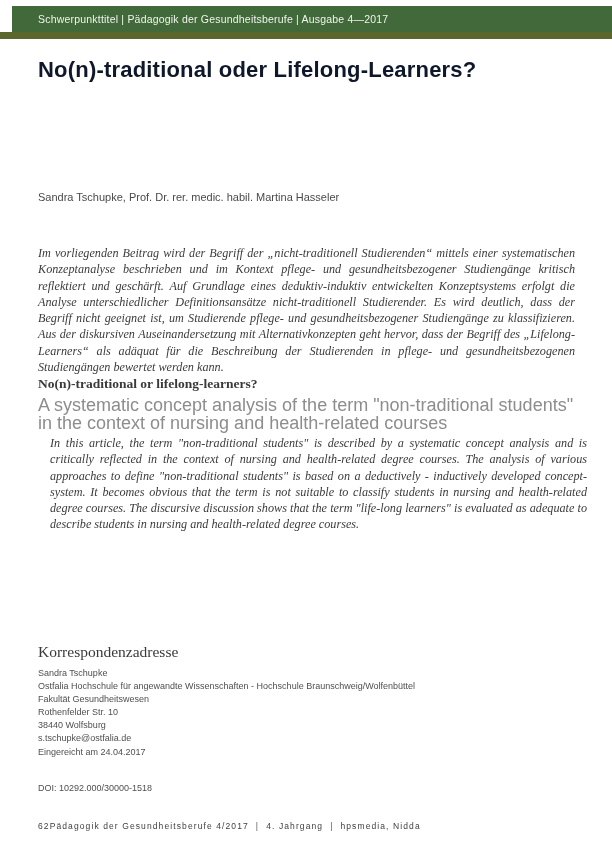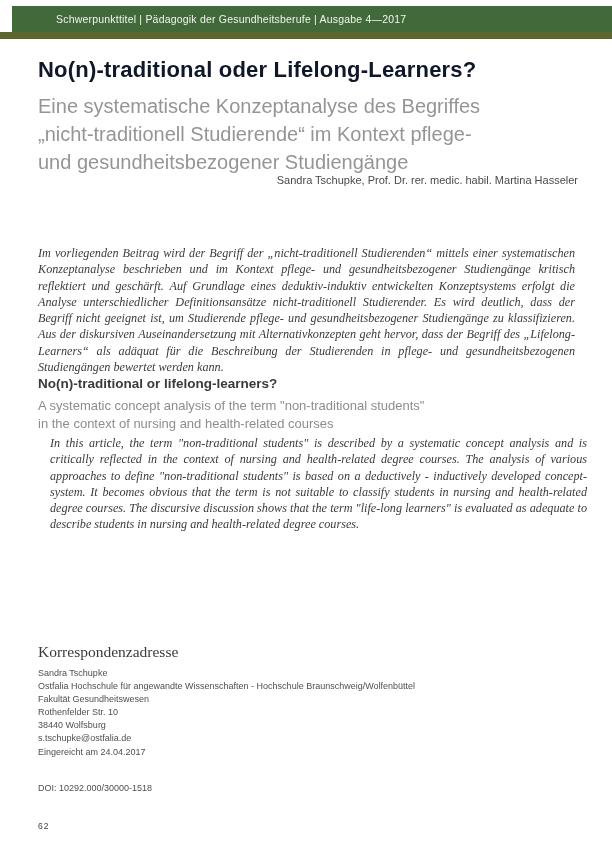--- a/index.html
+++ b/index.html
@@ -15,21 +15,21 @@
   }
   
   .header-bar {
     position: absolute;
     left: 12px; right: 0; top: 6px;
     height: 26px;
     background: #41693a;
     color: #f2f4ee;
     font-size: 10.5px;
     line-height: 26px;
-    padding-left: 44px;
+    padding-left: 26px;
     letter-spacing: 0.2px;
   }
   .accent-strip {
     position: absolute;
     left: 0; right: 0; top: 32px;
     height: 7px;
     background: #5c672d;
   }
   
   .title {
@@ -43,50 +43,49 @@
   .subtitle {
     position: absolute;
     left: 38px; top: 92px; width: 545px;
     font-size: 20px;
     font-weight: 400;
     color: #959595;
     line-height: 28px;
   }
   .authors {
     position: absolute;
-    left: 38px; top: 174px; width: 540px;
+    left: 38px; top: 191px; width: 540px;
     font-size: 11px;
     color: #4a4a4a;
-    text-align: right;
   }
   
   .abstract {
     position: absolute;
     left: 38px; width: 537px;
     font-family: "Liberation Serif", serif;
     font-style: italic;
     font-size: 12.2px;
     line-height: 16.3px;
     color: #3b3b3b;
     text-align: justify;
   }
   .abstract-de { top: 245px; }
   .abstract-en { top: 435px; margin-left: 12px; }
   .en-heading {
     position: absolute;
     left: 38px; top: 376px; width: 540px;
-    font-family: Liberation Sans, sans-serif;
+    font-family: Liberation Serif, serif;
     font-weight: bold;
     font-size: 13.5px;
     color: #3a3a3a;
   }
   .en-subtitle {
     position: absolute;
     left: 38px; top: 397px; width: 540px;
-    font-size: 13px;
+    font-size: 18px;
     color: #8d8d8d;
     line-height: 17.5px;
   }
   
   .korr-heading {
     position: absolute;
     left: 38px; top: 643px; width: 400px;
     font-family: "Liberation Serif", serif;
     font-weight: normal;
     font-size: 15.5px;
@@ -131,25 +130,20 @@
 
 <div class="page">
 
   <div class="header-bar">
     <span>Schwerpunkttitel | Pädagogik der Gesundheitsberufe | Ausgabe 4—2017</span>
   </div>
   <div class="accent-strip"></div>
 
   <h1 class="title">No(n)-traditional oder Lifelong-Learners?</h1>
 
-  <div class="subtitle">
-    <div>Eine systematische Konzeptanalyse des Begriffes</div>
-    <div>„nicht-traditionell Studierende“ im Kontext pflege-</div>
-    <div>und gesundheitsbezogener Studiengänge</div>
-  </div>
 
   <div class="authors">Sandra Tschupke, Prof. Dr. rer. medic. habil. Martina Hasseler</div>
 
   <p class="abstract abstract-de">Im vorliegenden Beitrag wird der Begriff der „nicht-traditionell Studierenden“ mittels einer systematischen Konzeptanalyse beschrieben und im Kontext pflege- und gesundheitsbezogener Studiengänge kritisch reflektiert und geschärft. Auf Grundlage eines deduktiv-induktiv entwickelten Konzeptsystems erfolgt die Analyse unterschiedlicher Definitionsansätze nicht-traditionell Studierender. Es wird deutlich, dass der Begriff nicht geeignet ist, um Studierende pflege- und gesundheitsbezogener Studiengänge zu klassifizieren. Aus der diskursiven Auseinandersetzung mit Alternativkonzepten geht hervor, dass der Begriff des „Lifelong-Learners“ als adäquat für die Beschreibung der Studierenden in pflege- und gesundheitsbezogenen Studiengängen bewertet werden kann.</p>
 
   <h2 class="en-heading">No(n)-traditional or lifelong-learners?</h2>
 
   <div class="en-subtitle">
     <div>A systematic concept analysis of the term "non-traditional students"</div>
     <div>in the context of nursing and health-related courses</div>
@@ -169,15 +163,18 @@
   </div>
 
   <div class="dates">
     <div>Eingereicht am 24.04.2017</div>
   </div>
 
   <div class="doi">DOI: 10292.000/30000-1518</div>
 
   <div class="footer">
     <span>62</span>
+    <span class="journal-line">
+      <span>Pädagogik der Gesundheitsberufe 4/2017</span><span class="sep">|</span><span>4. Jahrgang</span><span class="sep">|</span><span>hpsmedia, Nidda</span>
+    </span>
   </div>
 
 </div>
 
 </body></html>

